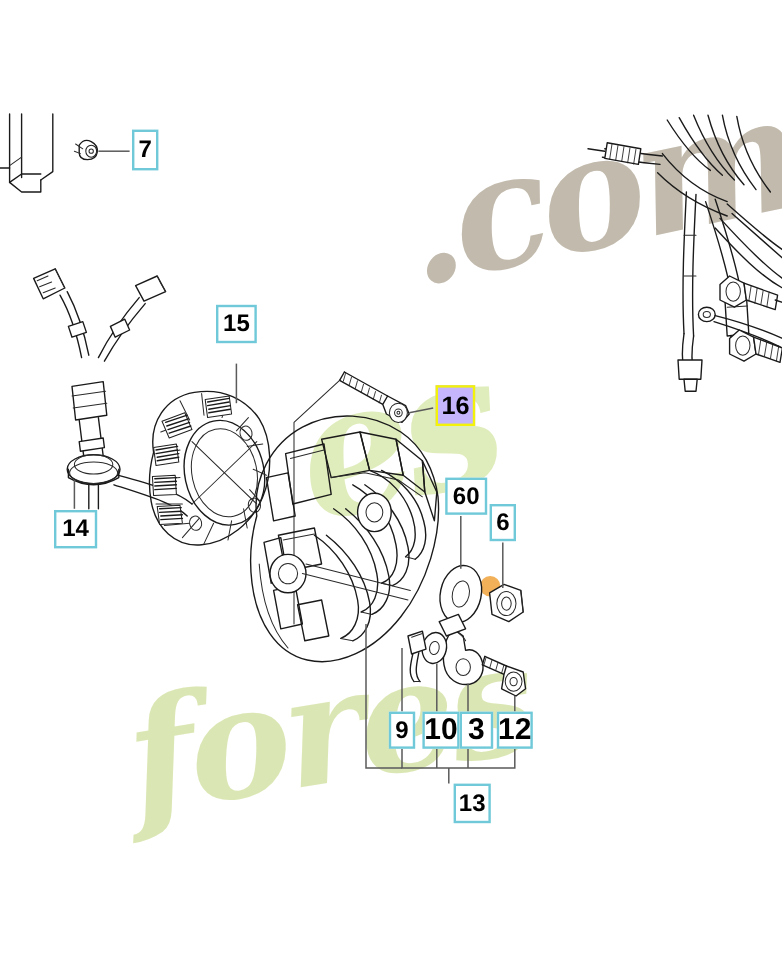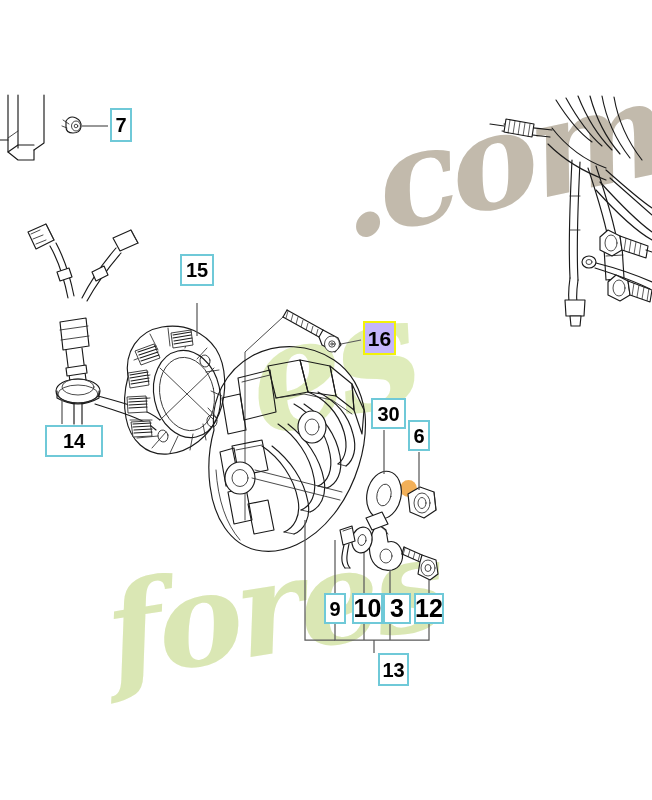--- a/index.html
+++ b/index.html
@@ -411,25 +411,25 @@
     </g>
 
   </svg>
 
   <div class="callout" style="left:110px;top:108px;width:22px;height:34px;">7</div>
 
   <div class="callout" style="left:180px;top:254px;width:34px;height:32px;">15</div>
 
   <div class="callout hl" style="left:363px;top:321px;width:33px;height:34px;">16</div>
 
-  <div class="callout" style="left:371px;top:398px;width:35px;height:31px;">30</div>
+  <div class="callout" style="left:371px;top:398px;width:35px;height:31px;">60</div>
 
   <div class="callout" style="left:408px;top:420px;width:22px;height:31px;">6</div>
 
-  <div class="callout" style="left:45px;top:425px;width:58px;height:32px;text-align:right;">14</div>
+  <div class="callout" style="left:45px;top:425px;width:36px;height:32px;text-align:right;">14</div>
 
   <div class="callout" style="left:324px;top:593px;width:22px;height:31px;">9</div>
 
   <div class="callout narrow" style="left:352px;top:593px;width:31px;height:31px;">10</div>
 
   <div class="callout narrow" style="left:383px;top:593px;width:28px;height:31px;">3</div>
 
   <div class="callout narrow" style="left:414px;top:593px;width:30px;height:31px;">12</div>
 
   <div class="callout" style="left:378px;top:653px;width:31px;height:33px;">13</div>

